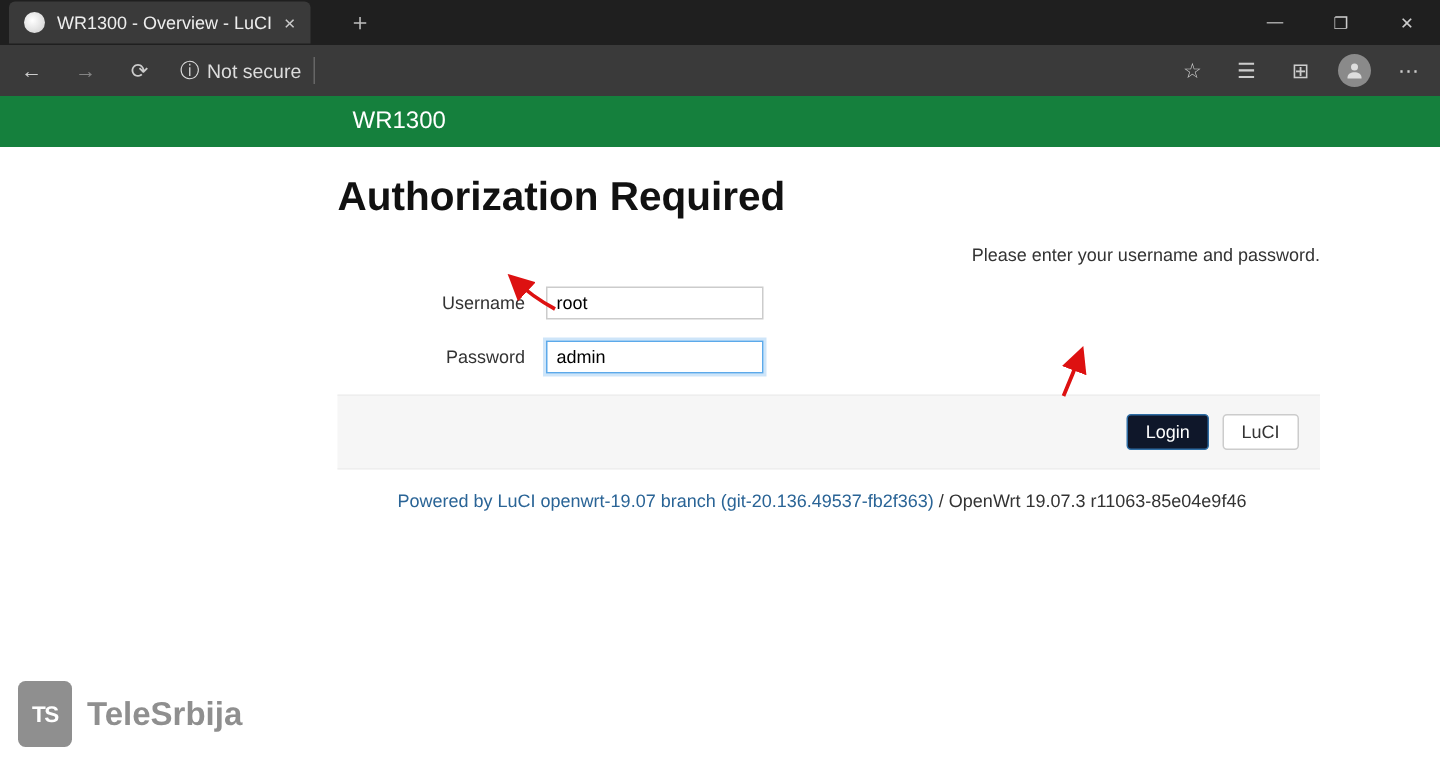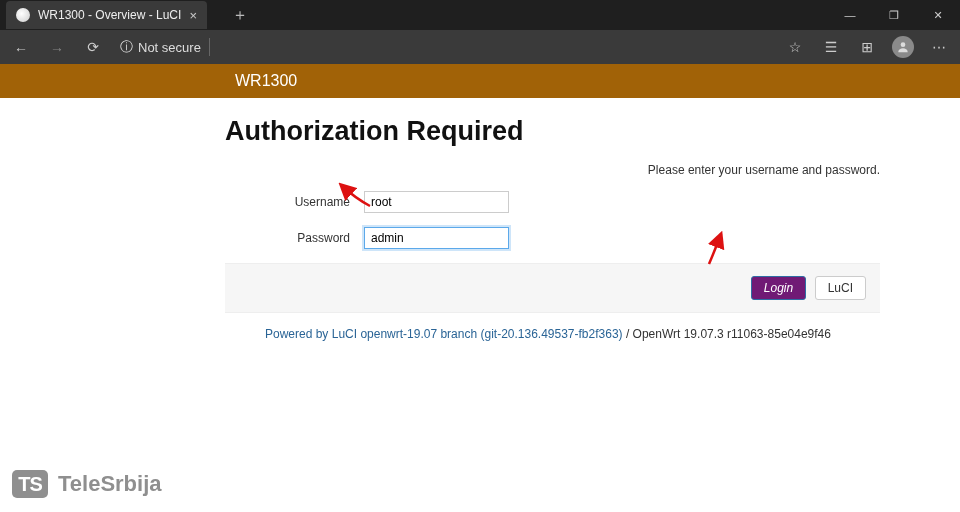--- a/index.html
+++ b/index.html
@@ -95,21 +95,21 @@
       display:flex;align-items:center;justify-content:center;
       color:#ccc;font-size:14px;
     }
     .avatar {
       width:22px;height:22px;border-radius:50%;
       background:#8a8a8a;
       display:flex;align-items:center;justify-content:center;
     }
     
     .page-header {
-      background:#a16207;
+      background:#15803d;
       color:#fff;
       padding: 8px 0;
       font-size:16px;
       font-weight:500;
     }
     .page-header-inner {
       max-width: 820px;
       margin: 0 auto;
       padding: 0 10px 0 165px;
     }
@@ -170,24 +170,23 @@
       display:inline-block;
       padding: 4px 12px;
       font-size:12px;
       border-radius:3px;
       border:1px solid #ccc;
       background:#fff;
       color:#333;
       margin-left:4px;
     }
     .btn-primary {
-      background:#701a75;
+      background:#0f172a;
       border-color:#2e6da4;
       color:#fff;
-      font-style:italic;
     }
     .footer {
       margin-top: 14px;
       font-size:12px;
       color:#333;
     }
     .footer a { color:#2a6496; text-decoration:none;margin-left:40px; }
     
     .arrow {
       position:absolute;
@@ -200,25 +199,25 @@
       left:12px;
       bottom:14px;
       display:flex;
       align-items:center;
       gap:10px;
       color:#8f8f8f;
       font-size:22px;
       font-weight:600;
     }
     .watermark-badge {
-      width:36px;height:28px;
+      width:36px;height:44px;
       background:#8f8f8f;
       border-radius:5px;
       color:#fff;
-      font-size:20px;
+      font-size:15px;
       font-weight:700;
       display:flex;align-items:center;justify-content:center;
       letter-spacing:-1px;
     }
   </style>
 </head>
 <body>
 
 <div class="browser-chrome">
   <div class="tab-bar">

